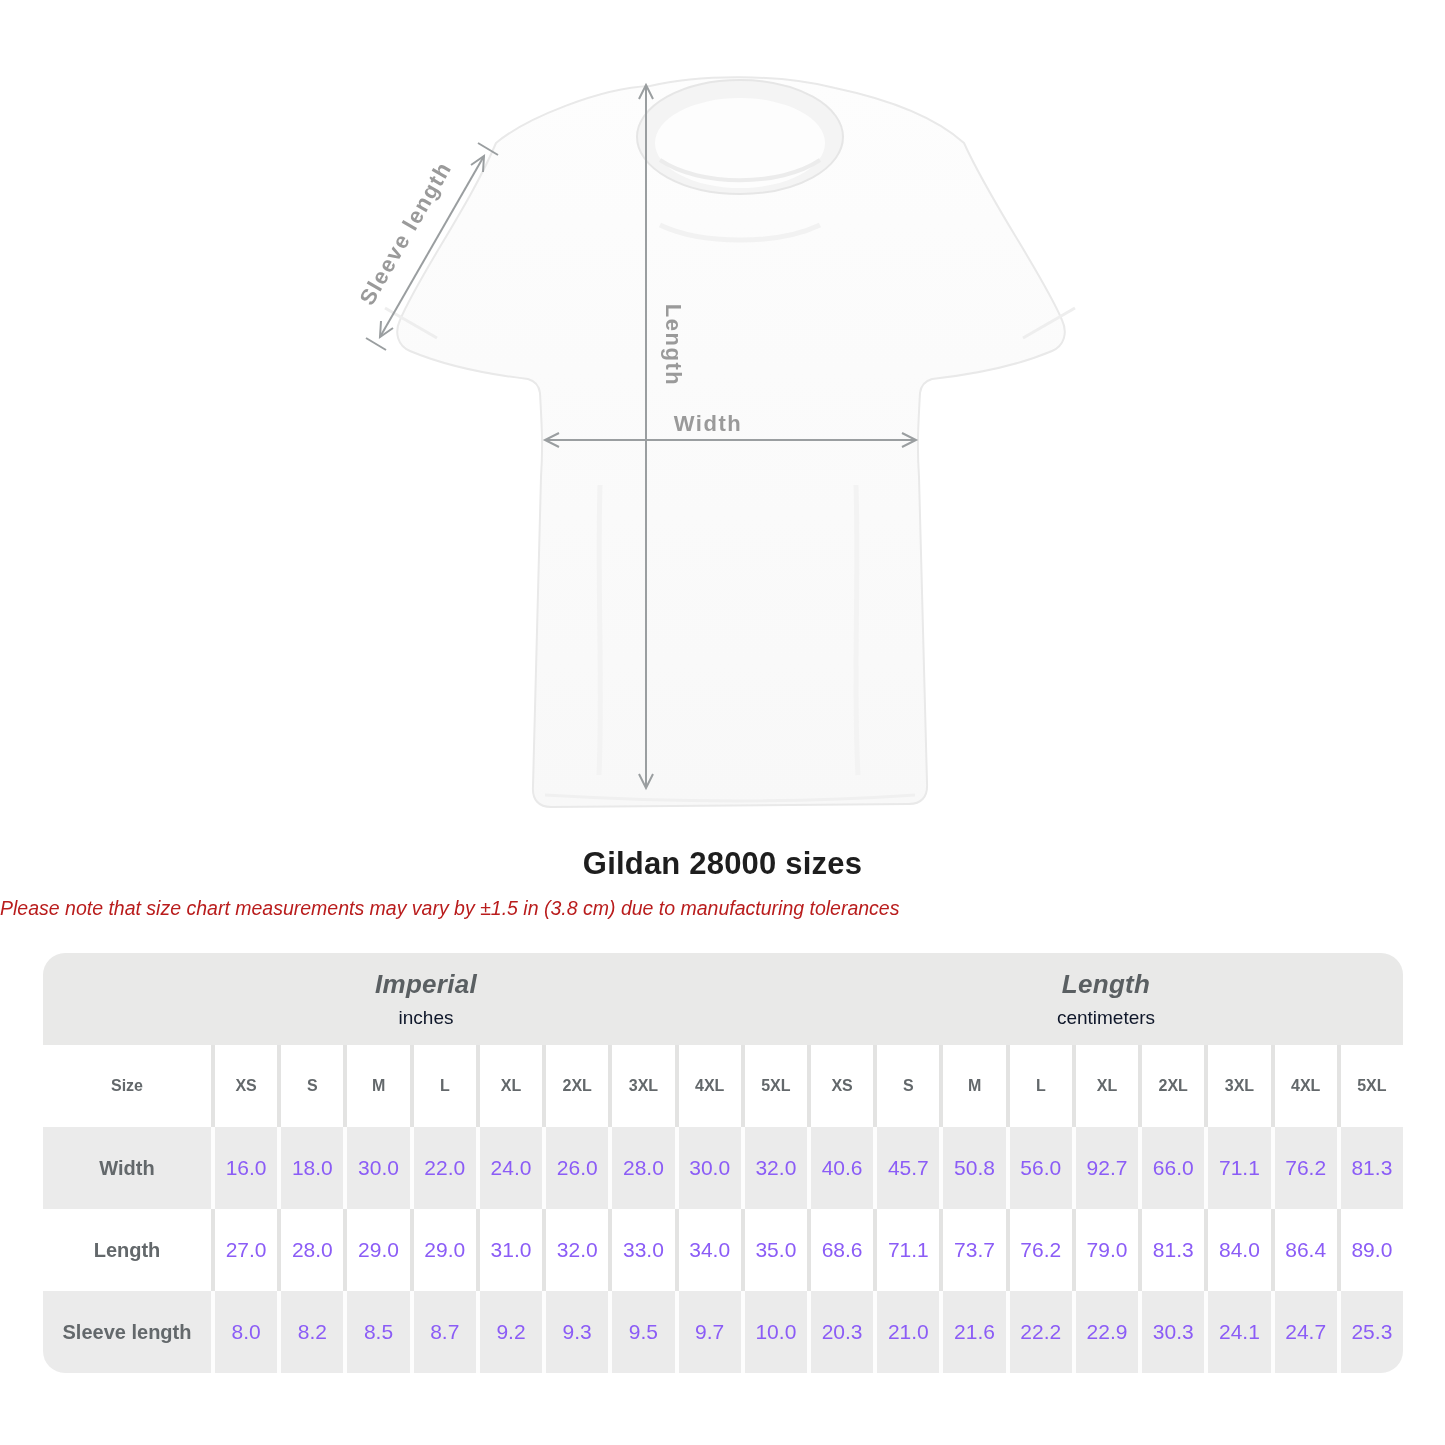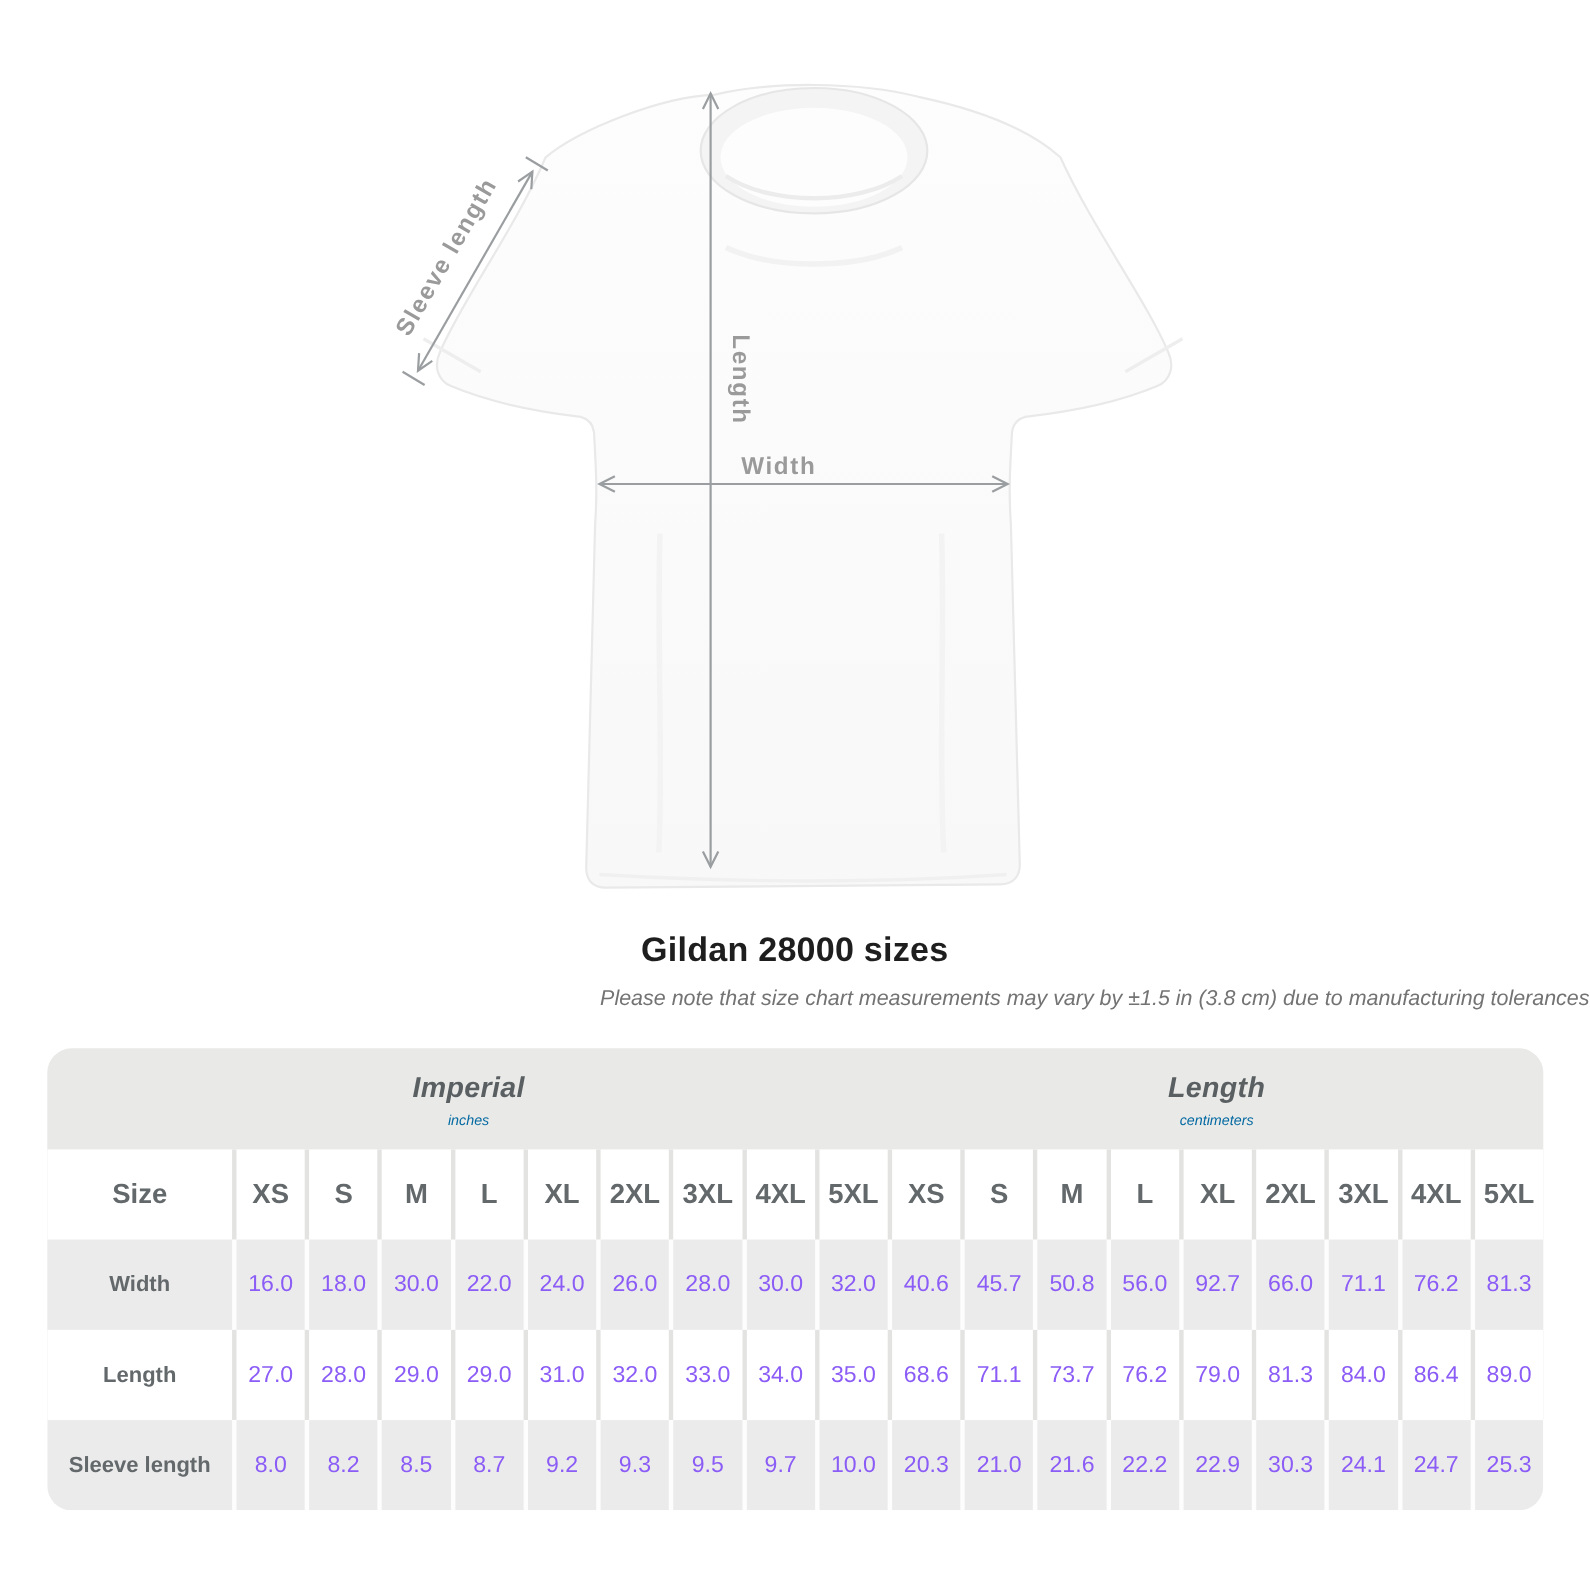--- a/index.html
+++ b/index.html
@@ -5,40 +5,40 @@
   html,body{margin:0;padding:0;background:#ffffff;}
   body{width:1445px;height:1445px;font-family:"Liberation Sans",sans-serif;-webkit-font-smoothing:antialiased;}
   .page{position:relative;width:1445px;height:1445px;overflow:hidden;background:#ffffff;}
 
   
   .shirt-svg{position:absolute;left:0;top:55px;width:1445px;height:775px;display:block;}
 
   
   .page-title{position:absolute;top:846px;left:0;width:100%;text-align:center;
     font-size:31px;font-weight:700;color:#1e1e1e;letter-spacing:.2px;}
-  .page-subtitle{position:absolute;top:897px;left:0;width:100%;text-align:right;
-    font-size:19.5px;font-style:italic;color:#737373;}
+  .page-subtitle{position:absolute;top:897px;left:0;width:100%;text-align:left;
+    font-size:19.5px;font-style:italic;color:#b91c1c;}
 
   
   .size-table{position:absolute;left:43px;top:953px;width:1360px;}
   .band{display:flex;height:92px;background:#e9e9e8;border-radius:22px 22px 0 0;}
   .band-half{display:flex;flex-direction:column;align-items:center;justify-content:center;row-gap:7px;}
   .band-half.imperial{width:766px;}
   .band-half.metric{flex:1;}
   .band-title{font-size:26px;font-weight:700;font-style:italic;color:#5a5f62;letter-spacing:.3px;}
-  .band-unit{font-size:13px;font-style:italic;color:#0369a1;}
+  .band-unit{font-size:19px;color:#0f172a;}
 
   .trow{display:grid;grid-template-columns:168px repeat(18,1fr);column-gap:4px;height:82px;}
   .trow.white{background:#e3e3e2;}           
   .trow.gray{background:#fdfdfd;}            
   .trow.last{border-radius:0 0 22px 22px;overflow:hidden;}
   .cell{display:flex;align-items:center;justify-content:center;}
   .trow.white .cell{background:#ffffff;}
   .trow.gray  .cell{background:#ebebeb;}
-  .cell.head{font-size:25px;font-weight:700;color:#63686b;}
+  .cell.head{font-size:16px;font-weight:700;color:#63686b;}
   .cell.label{font-size:20px;font-weight:700;color:#63686b;}
   .cell.val{font-size:21px;font-weight:400;color:#8b5cf6;}
 </style>
 </head>
 <body>
 
 <div class="page">
 
   <svg class="shirt-svg" viewBox="0 0 1445 775" xmlns="http://www.w3.org/2000/svg">
     <defs>

